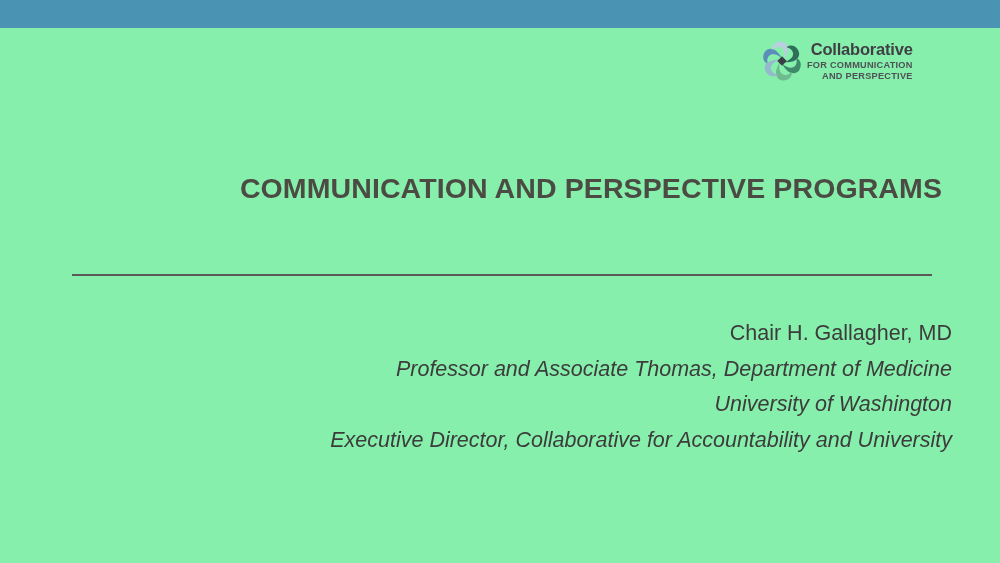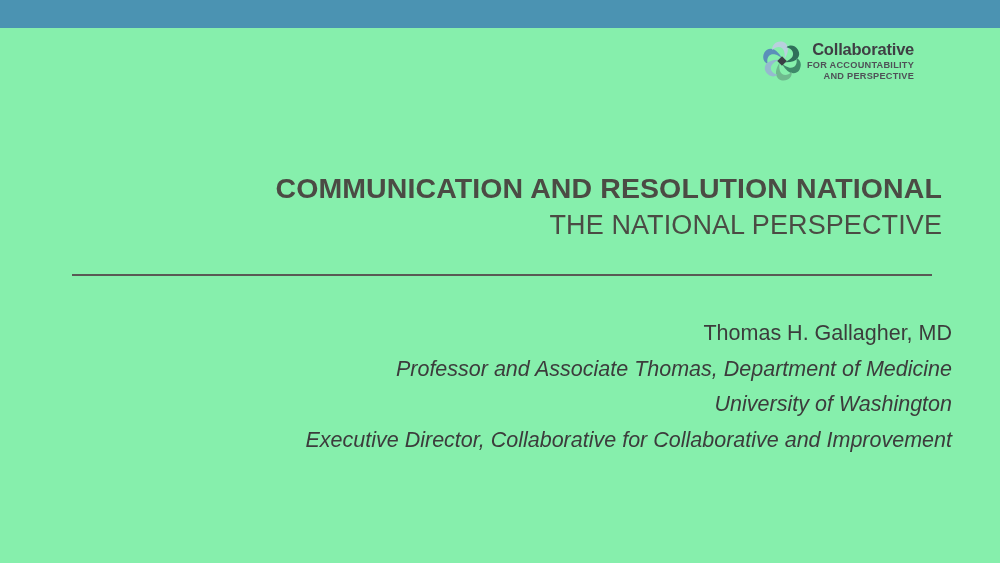--- a/index.html
+++ b/index.html
@@ -155,32 +155,31 @@
           <path d="M0,-6 C-14,-34 -34,-34 -42,-20 C-48,-9 -44,3 -34,7 C-38,-8 -30,-18 -18,-16 C-9,-14 -3,-9 0,-6 Z" fill="#6fba8e"></path>
         </g>
         <g transform="rotate(300)">
           <path d="M0,-6 C-14,-34 -34,-34 -42,-20 C-48,-9 -44,3 -34,7 C-38,-8 -30,-18 -18,-16 C-9,-14 -3,-9 0,-6 Z" fill="#96b9cf"></path>
         </g>
         <rect x="-8" y="-8" width="16" height="16" transform="rotate(45)" fill="#3a3f45"></rect>
       </g>
     </svg>
     <div class="logo-text">
       <div class="logo-word">Collaborative</div>
-      <div class="logo-tag">FOR ACCOUNTABILITY</div>
+      <div class="logo-tag">FOR COMMUNICATION</div>
       <div class="logo-tag second">AND PERSPECTIVE</div>
     </div>
   </div>
 
   <div class="title-block">
-    <h1 class="title-main">COMMUNICATION AND RESOLUTION NATIONAL</h1>
-    <h2 class="title-sub">THE NATIONAL PERSPECTIVE</h2>
+    <h1 class="title-main">COMMUNICATION AND PERSPECTIVE PROGRAMS</h1>
   </div>
 
   <hr class="divider">
 
   <div class="byline">
-    <div class="byline-line">Thomas H. Gallagher, MD</div>
+    <div class="byline-line">Chair H. Gallagher, MD</div>
     <div class="byline-line italic">Professor and Associate Thomas, Department of Medicine</div>
     <div class="byline-line italic">University of Washington</div>
-    <div class="byline-line italic">Executive Director, Collaborative for Collaborative and Improvement</div>
+    <div class="byline-line italic">Executive Director, Collaborative for Accountability and University</div>
   </div>
 
 </div>
 
 </body></html>

